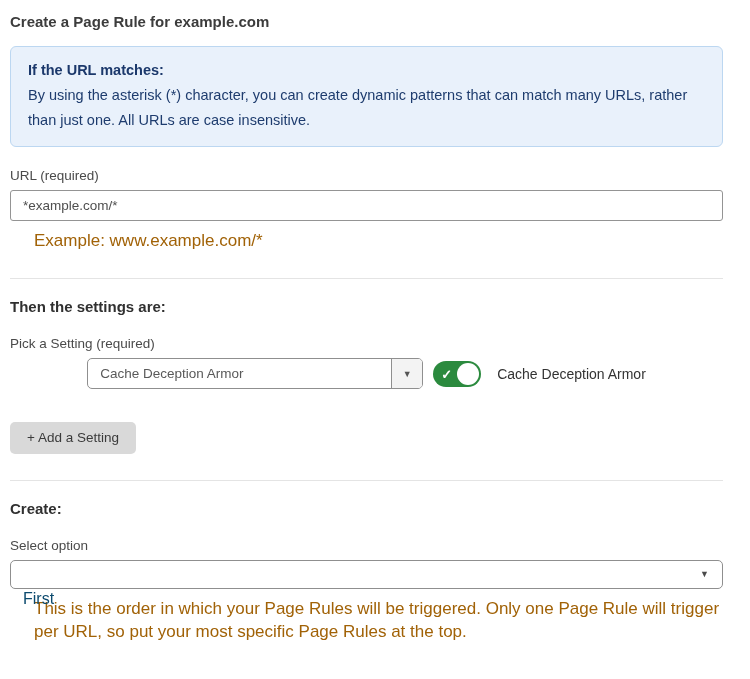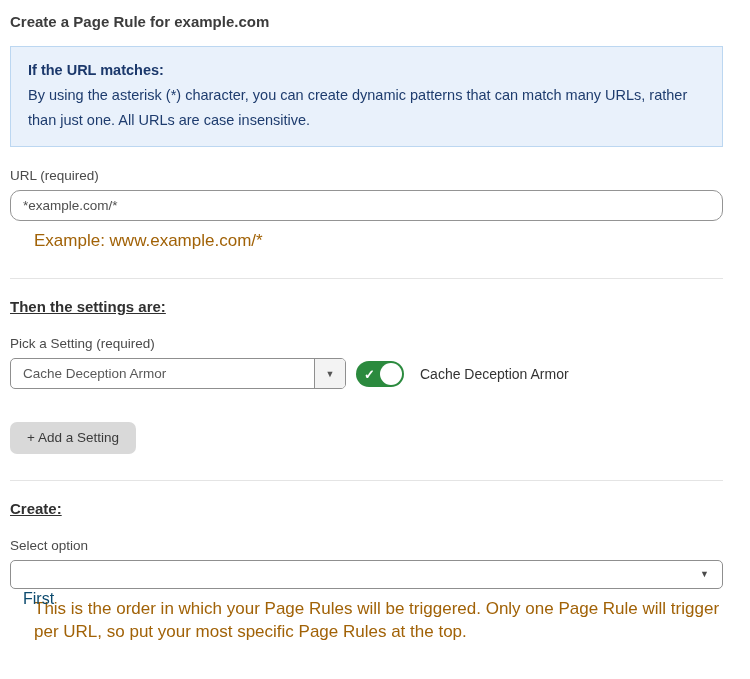--- a/index.html
+++ b/index.html
@@ -19,21 +19,21 @@
   .page-title {
     font-size: 15px;
     font-weight: 700;
     color: #3c3c3c;
     margin: 0 0 16px 0;
   }
   
   .info-box {
     background: var(--info_bg, #e9f1fb);
     border: 1px solid var(--info_border, #bcd7f1);
-    border-radius: 0;
+    border-radius: 6px;
     padding: 11px 17px 13px 17px;
     font-size: 14.5px;
     line-height: 25px;
     color: var(--info_text, #1e3c6e);
   }
   .info-heading {
     font-weight: 700;
     color: var(--info_heading, #1b386b);
   }
   .info-link {
@@ -55,44 +55,44 @@
     line-height: 23px;
     margin-left: 24px;
   }
   
   .text-input {
     display: block;
     width: 100%;
     box-sizing: border-box;
     height: 31px;
     border: 1px solid #949494;
-    border-radius: 10px;
+    border-radius: 3px;
     padding: 0 12px;
     font-family: "Liberation Sans", sans-serif;
     font-size: 13.5px;
     color: #4f4f4f;
     background: #ffffff;
     outline: none;
   }
   .divider {
     border: none;
     border-top: 1px solid #e4e4e4;
     margin: 26px 0 0 0;
   }
   .section-heading {
     font-size: 15px;
     font-weight: 700;
     color: #303030;
     margin: 19px 0 0 0;
-    text-decoration: underline;
   }
   
   .setting-row {
     display: flex;
     align-items: center;
+    justify-content: center;
   }
   .select-group {
     width: 336px;
     height: 31px;
     box-sizing: border-box;
     border: 1px solid #8f8f8f;
     border-radius: 5px;
     background: #ffffff;
     display: flex;
     overflow: hidden;
@@ -162,21 +162,20 @@
     border-radius: 5px;
     font-family: "Liberation Sans", sans-serif;
     font-size: 13.5px;
     padding: 9px 17px;
     cursor: pointer;
     line-height: 1;
   }
   .btn-gray {
     background: var(--button_gray, #d9d9d9);
     color: #3a3a3a;
-    border-radius: 7px;
   }
   .add-setting-btn { margin-top: 33px; }
   
   .wide-select {
     position: relative;
     width: 100%;
     height: 29px;
     box-sizing: border-box;
     border: 1px solid #8f8f8f;
     border-radius: 5px;

